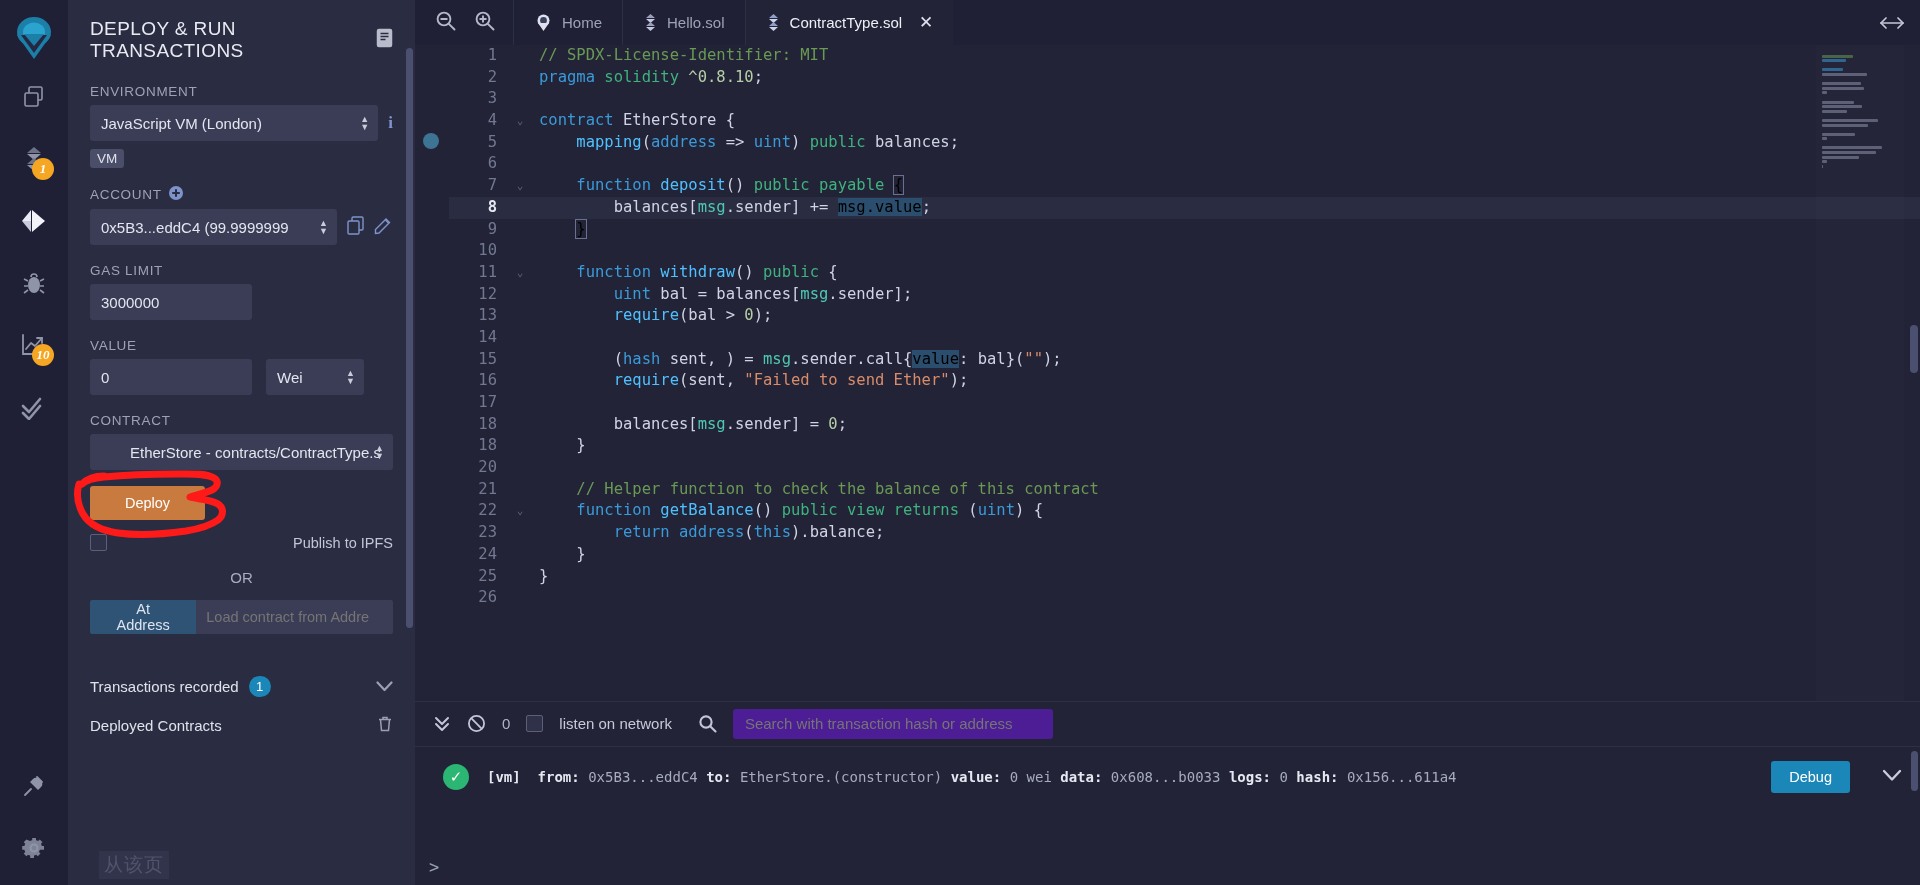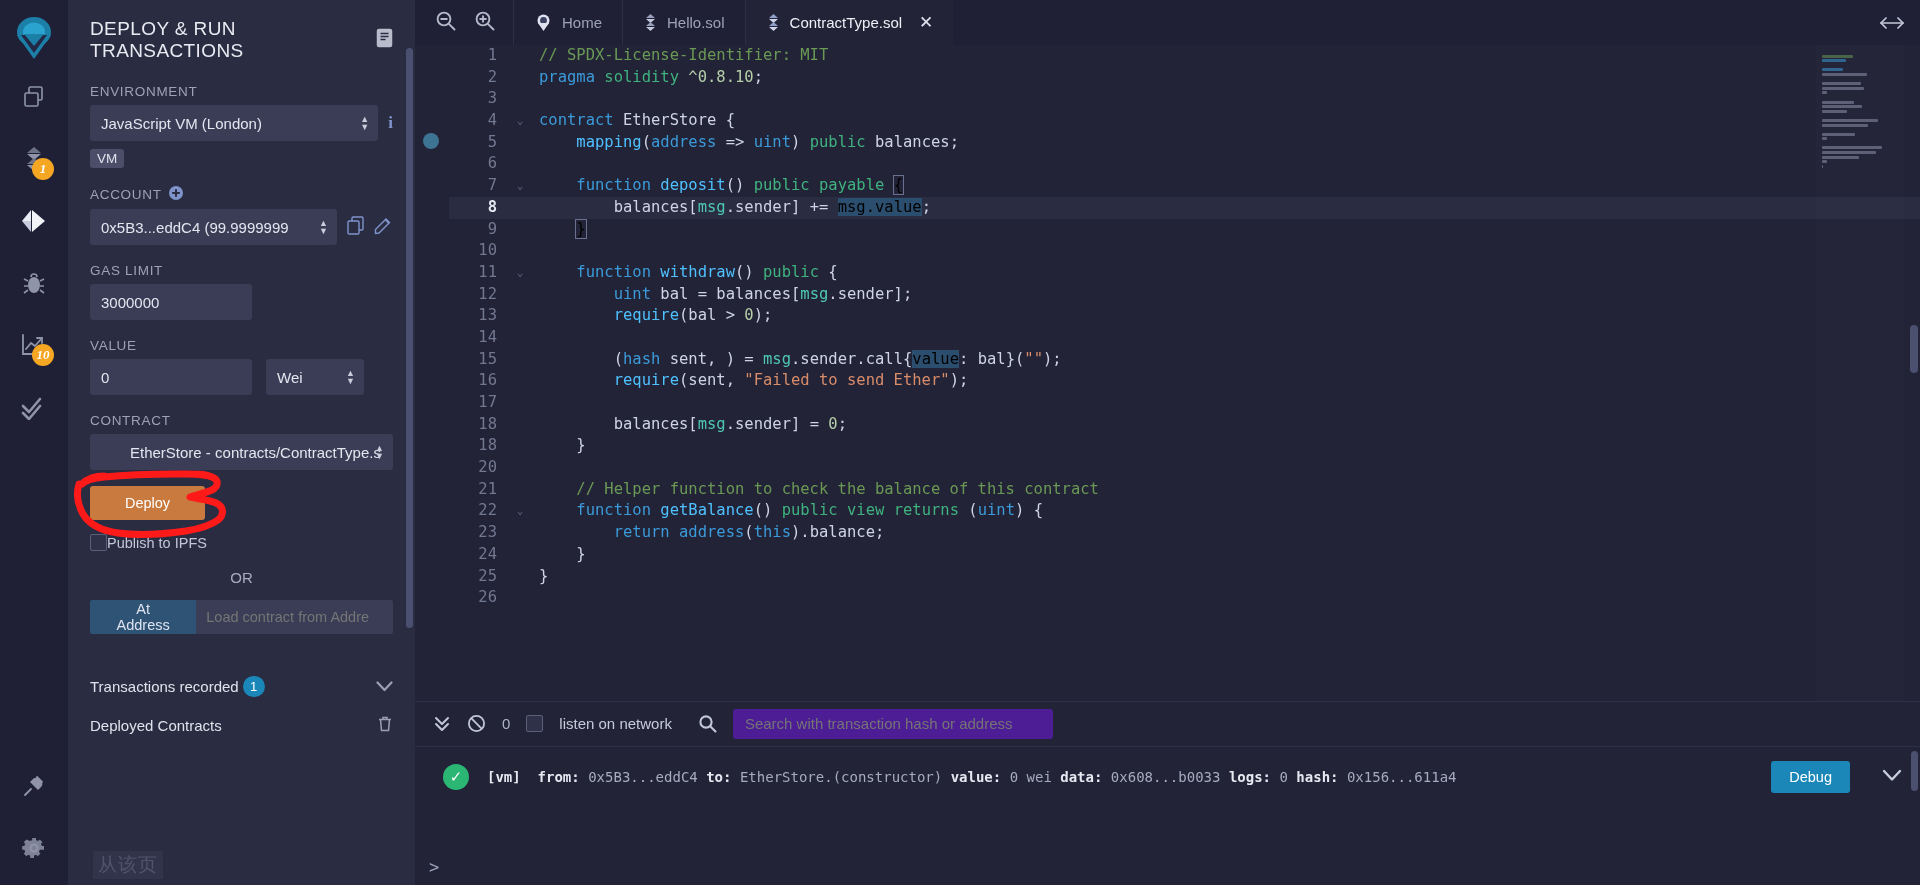--- a/index.html
+++ b/index.html
@@ -92,61 +92,61 @@
   .value-row .ctl { }
   .deploy-btn {
     margin-top: 16px;
     background: #c87a3f; color: #ffffff;
     border: none; border-radius: 3px;
     height: 34px; width: 115px;
     font-size: 14.5px; font-weight: 400;
     cursor: pointer;
     font-family: "Liberation Sans", sans-serif;
   }
-  .check-row { display:flex; align-items:center; margin-top: 14px; }
+  .check-row { display:flex; align-items:center; gap: 11px; margin-top: 14px; justify-content: space-between; }
   .checkbox {
     width: 17px; height: 17px; border: 1px solid #5b5f78;
     background: #2f3149; border-radius: 2px;
   }
   .check-label { font-size: 14.5px; color: #c3c6d6; }
   .or-text { text-align: center; font-size: 15px; color: #a9adbf; margin-top: 18px; }
   .ataddr-row { display: flex; margin-top: 14px; }
   .at-address {
     background: #2f5375; color: #dfe3ef; border: none;
     font-size: 14.5px; height: 34px; padding: 0 20px; border-radius: 2px 0 0 2px;
     cursor: pointer; font-family: "Liberation Sans", sans-serif;
   }
   .addr-input {
     background: #3a3d55; border: none; color: #9ba0b4;
     font-size: 14.5px; height: 34px; padding: 0 10px; flex: 1 1 auto;
     border-radius: 0 2px 2px 0;
     font-family: "Liberation Sans", sans-serif;
     min-width: 0;
   }
   .tx-recorded {
-    display: flex; align-items: center; gap: 4px;
+    display: flex; align-items: center; gap: 10px;
     margin-top: 42px; font-size: 15px; color: #e0e2ec;
   }
   .pill {
     background: #1b87b8; color: #fff; border-radius: 11px;
     min-width: 22px; height: 21px; font-size: 13px;
     display: flex; align-items: center; justify-content: center; padding: 0 7px;
   }
   .chev { margin-left: auto; color: #9aa0b5; }
   .deployed-row {
     display: flex; align-items: center; margin-top: 18px;
     font-size: 15px; color: #e0e2ec;
   }
   .trash { margin-left: auto; color: #9aa0b5; }
   .lp-scroll {
     position: absolute; right: 2px; top: 48px; width: 7px; height: 580px;
     background: #4c5070; border-radius: 4px;
   }
   .watermark {
-    position: absolute; left: 25px; bottom: 6px;
+    position: absolute; left: 31px; bottom: 6px;
     font-size: 19px; color: rgba(190,195,215,0.22);
     background: rgba(120,128,160,0.10);
     padding: 1px 5px;
     letter-spacing: 1px;
     white-space: nowrap;
     pointer-events: none;
   }
 
   
   .main { flex: 1 1 auto; height: 885px; display: flex; flex-direction: column; background: #222336; min-width: 0; position: relative; }

